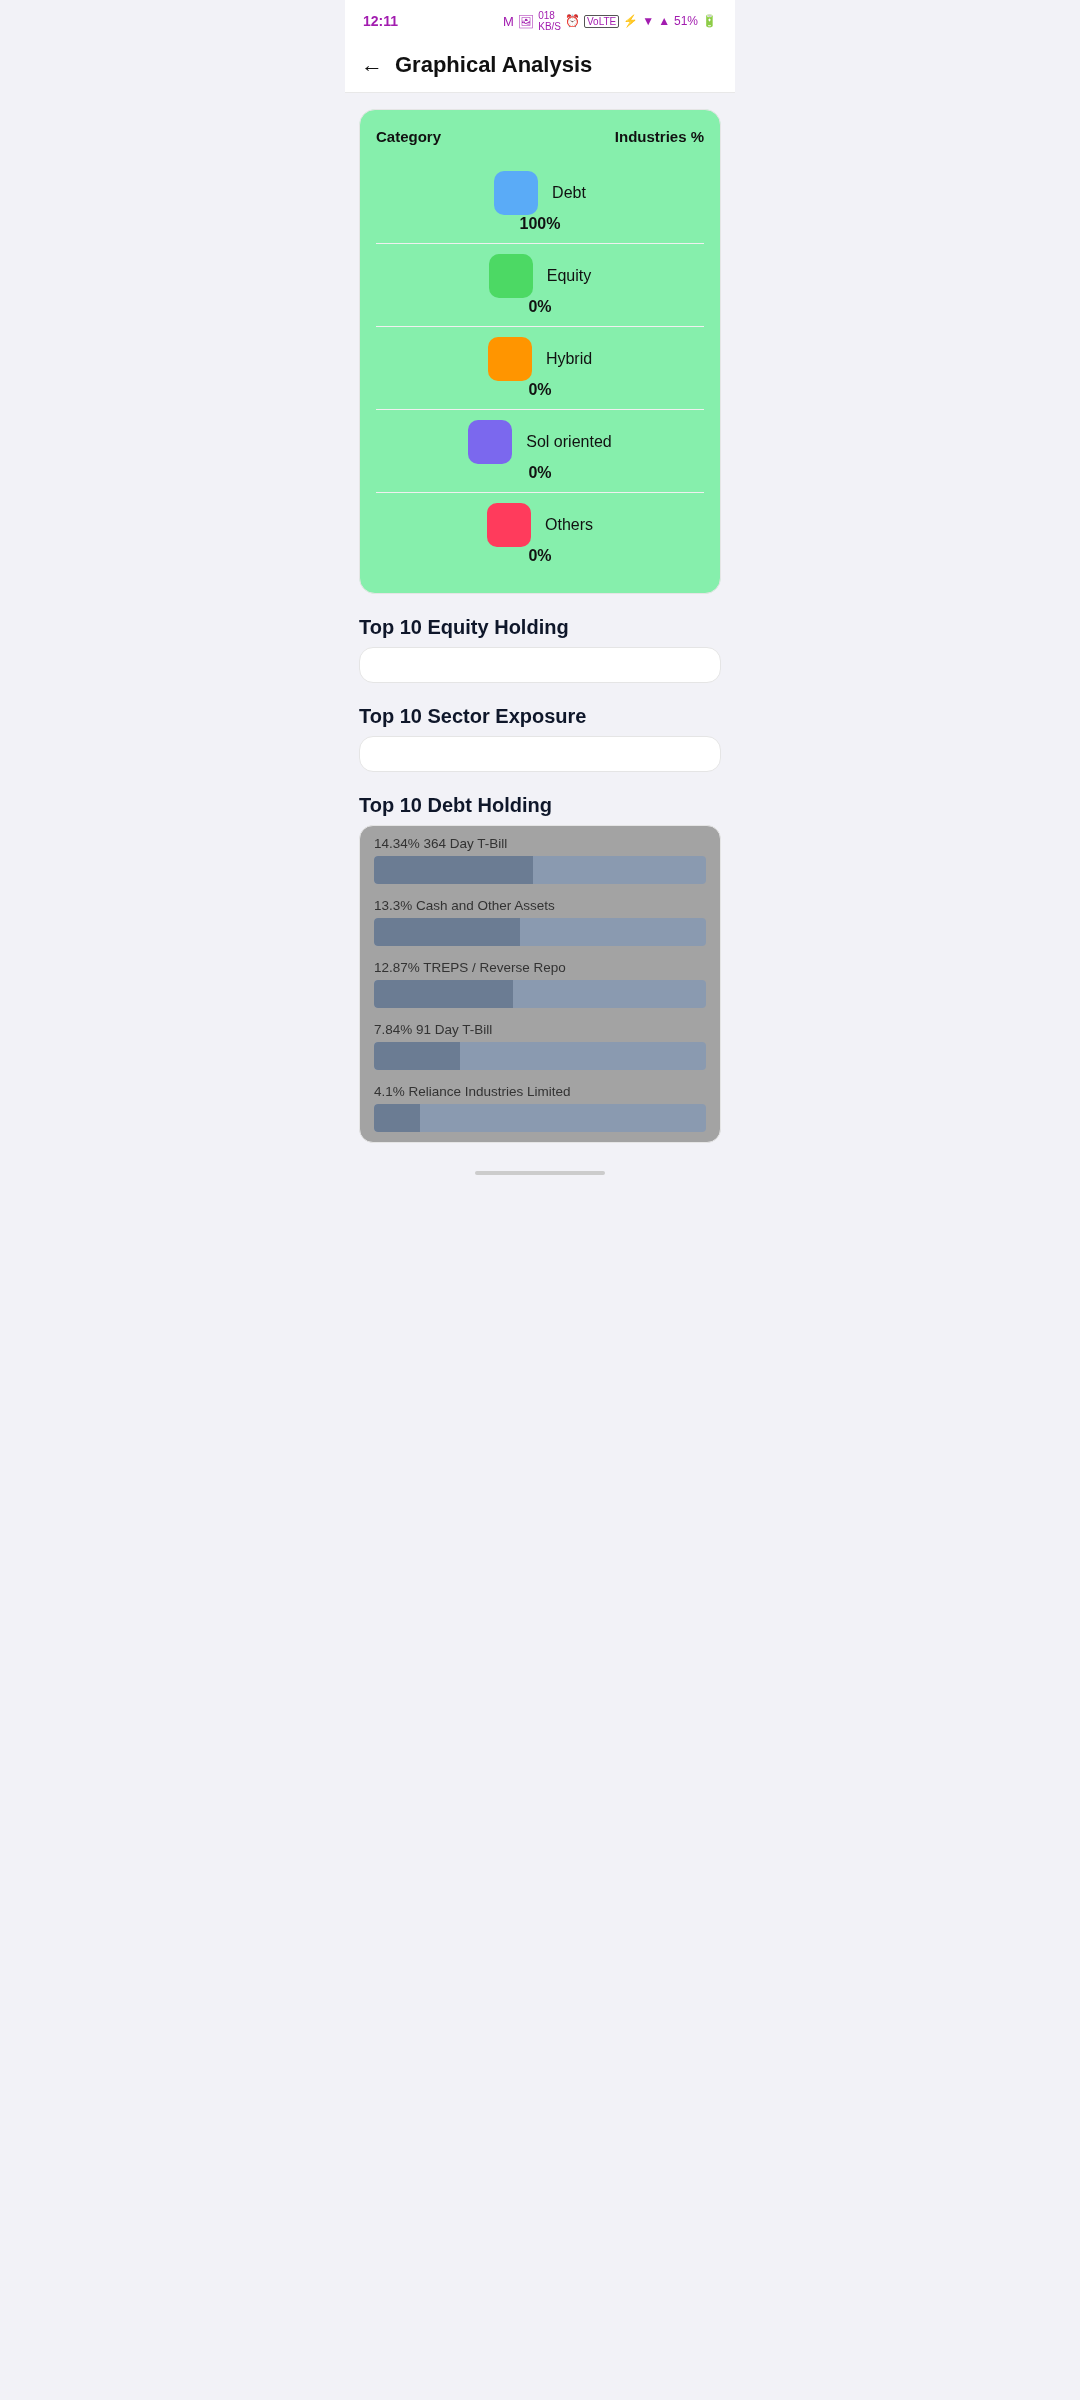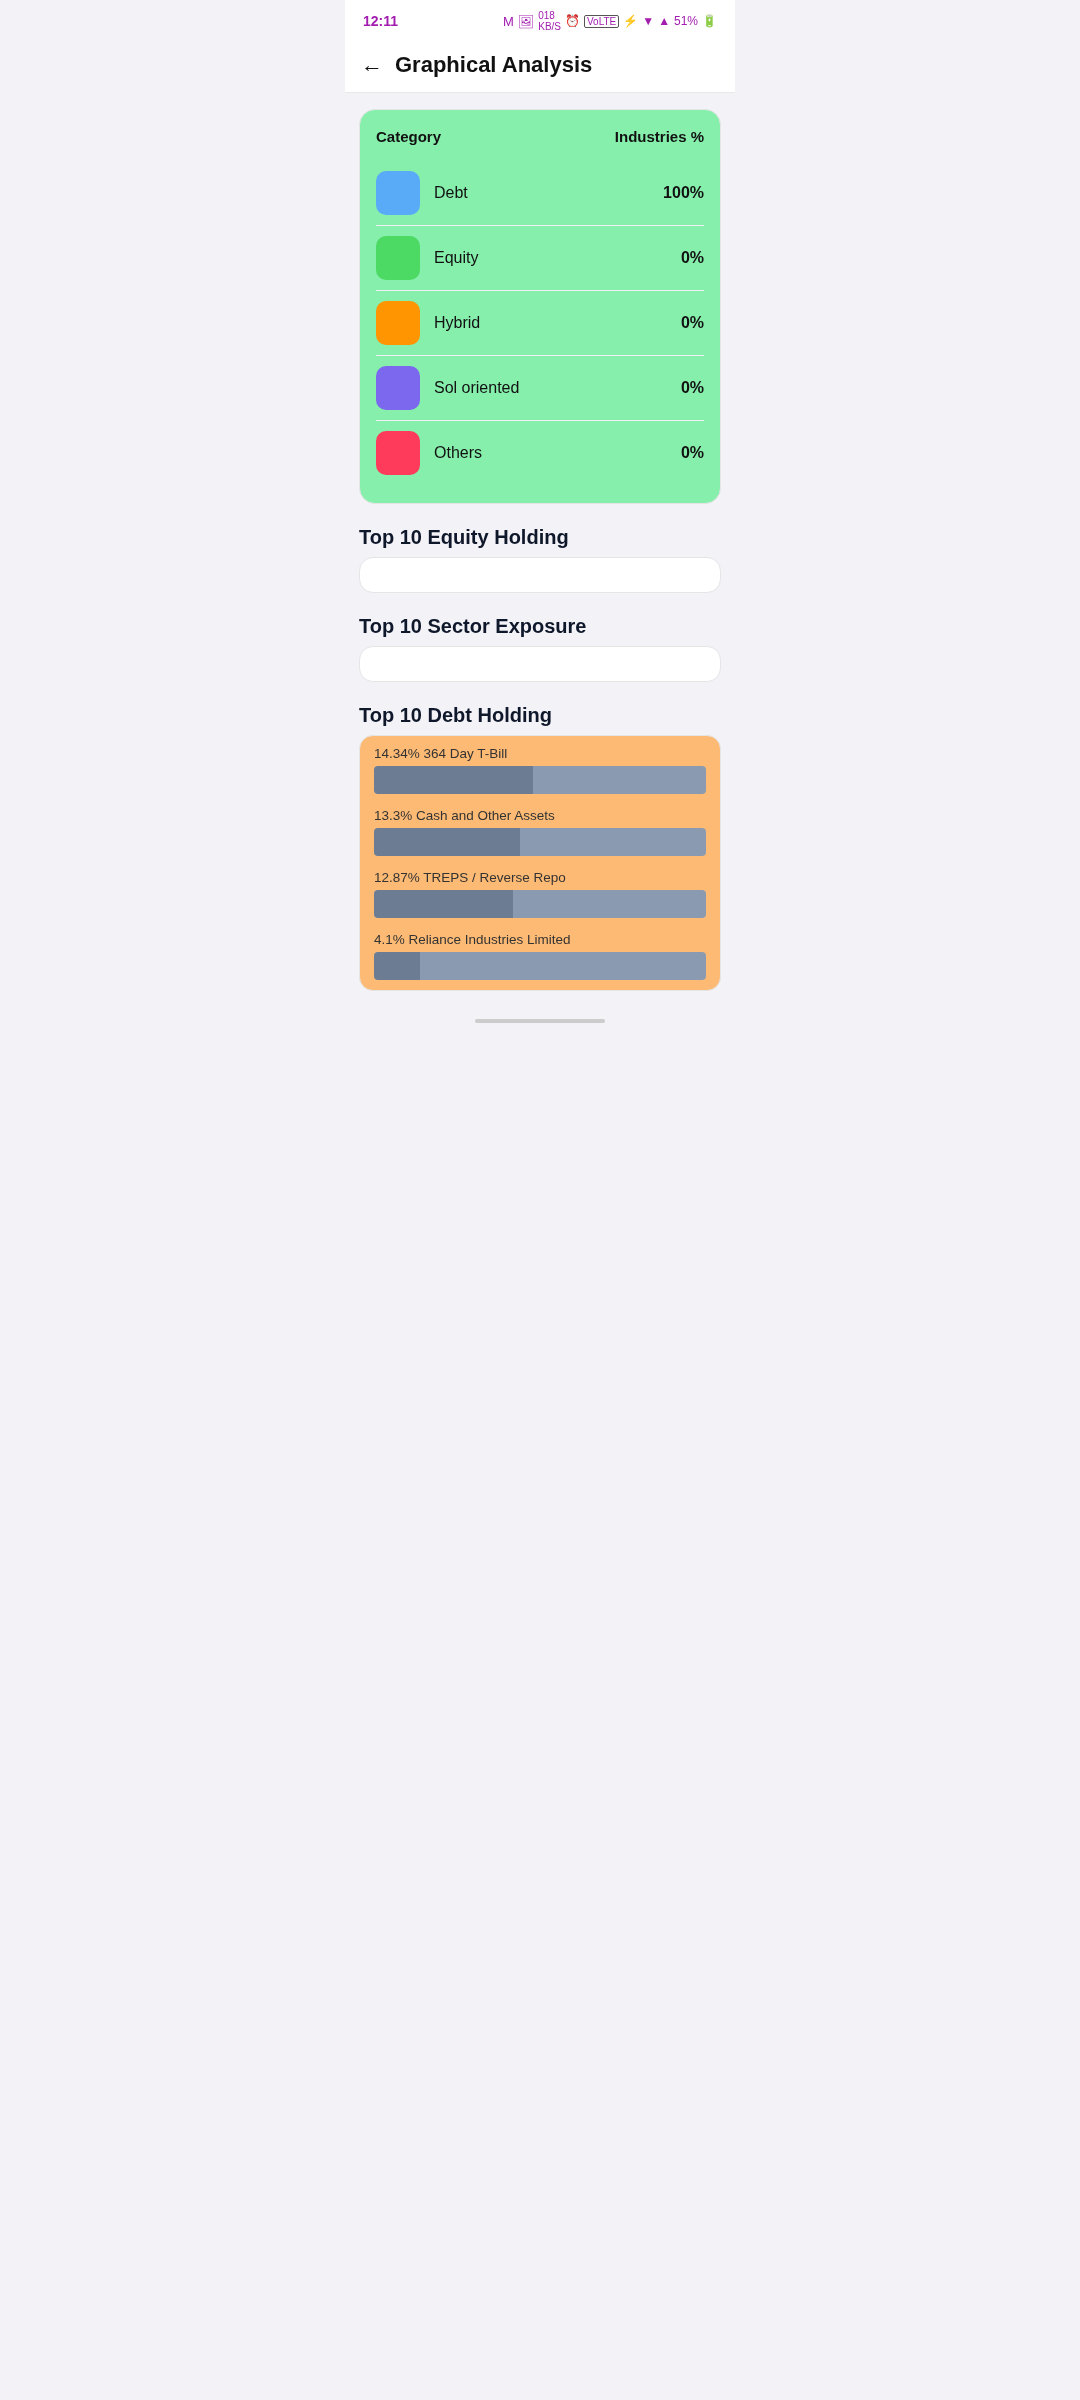--- a/index.html
+++ b/index.html
@@ -85,20 +85,21 @@
     .allocation-header-label {
       font-size: 15px;
       font-weight: 700;
       color: #111;
     }
     .category-row {
       display: flex;
       justify-content: space-between;
       align-items: center;
       padding: 10px 0;
+      flex-direction: column;
     }
     .category-row-left {
       display: flex;
       align-items: center;
       gap: 14px;
     }
     .color-box {
       width: 44px;
       height: 44px;
       border-radius: 10px;
@@ -150,21 +151,21 @@
       overflow: hidden;
       position: relative;
     }
     .bar-fill {
       height: 100%;
       background: #6b7c93;
       border-radius: 4px 0 0 4px;
     }
 
     .debt-items-wrapper {
-      background: #fdba74;
+      background: #a3a3a3;
       border-radius: 14px;
       padding: 10px 14px 10px;
       border: 1px solid #e5e5e5;
       display: flex;
       flex-direction: column;
       gap: 14px;
     }
     .debt-item {
       display: flex;
       flex-direction: column;
@@ -280,20 +281,26 @@
         <div class="bar-fill" style="width:44%;"></div>
       </div>
     </div>
         <div class="debt-item">
       <span class="bar-label">12.87% TREPS / Reverse Repo</span>
       <div class="bar-container">
         <div class="bar-fill" style="width:42%;"></div>
       </div>
     </div>
         <div class="debt-item">
+      <span class="bar-label">7.84% 91 Day T-Bill</span>
+      <div class="bar-container">
+        <div class="bar-fill" style="width:26%;"></div>
+      </div>
+    </div>
+        <div class="debt-item">
       <span class="bar-label">4.1% Reliance Industries Limited</span>
       <div class="bar-container">
         <div class="bar-fill" style="width:14%;"></div>
       </div>
     </div>
       </div>
   </div>
 
   <div class="scroll-indicator">
     <div class="scroll-bar"></div>

